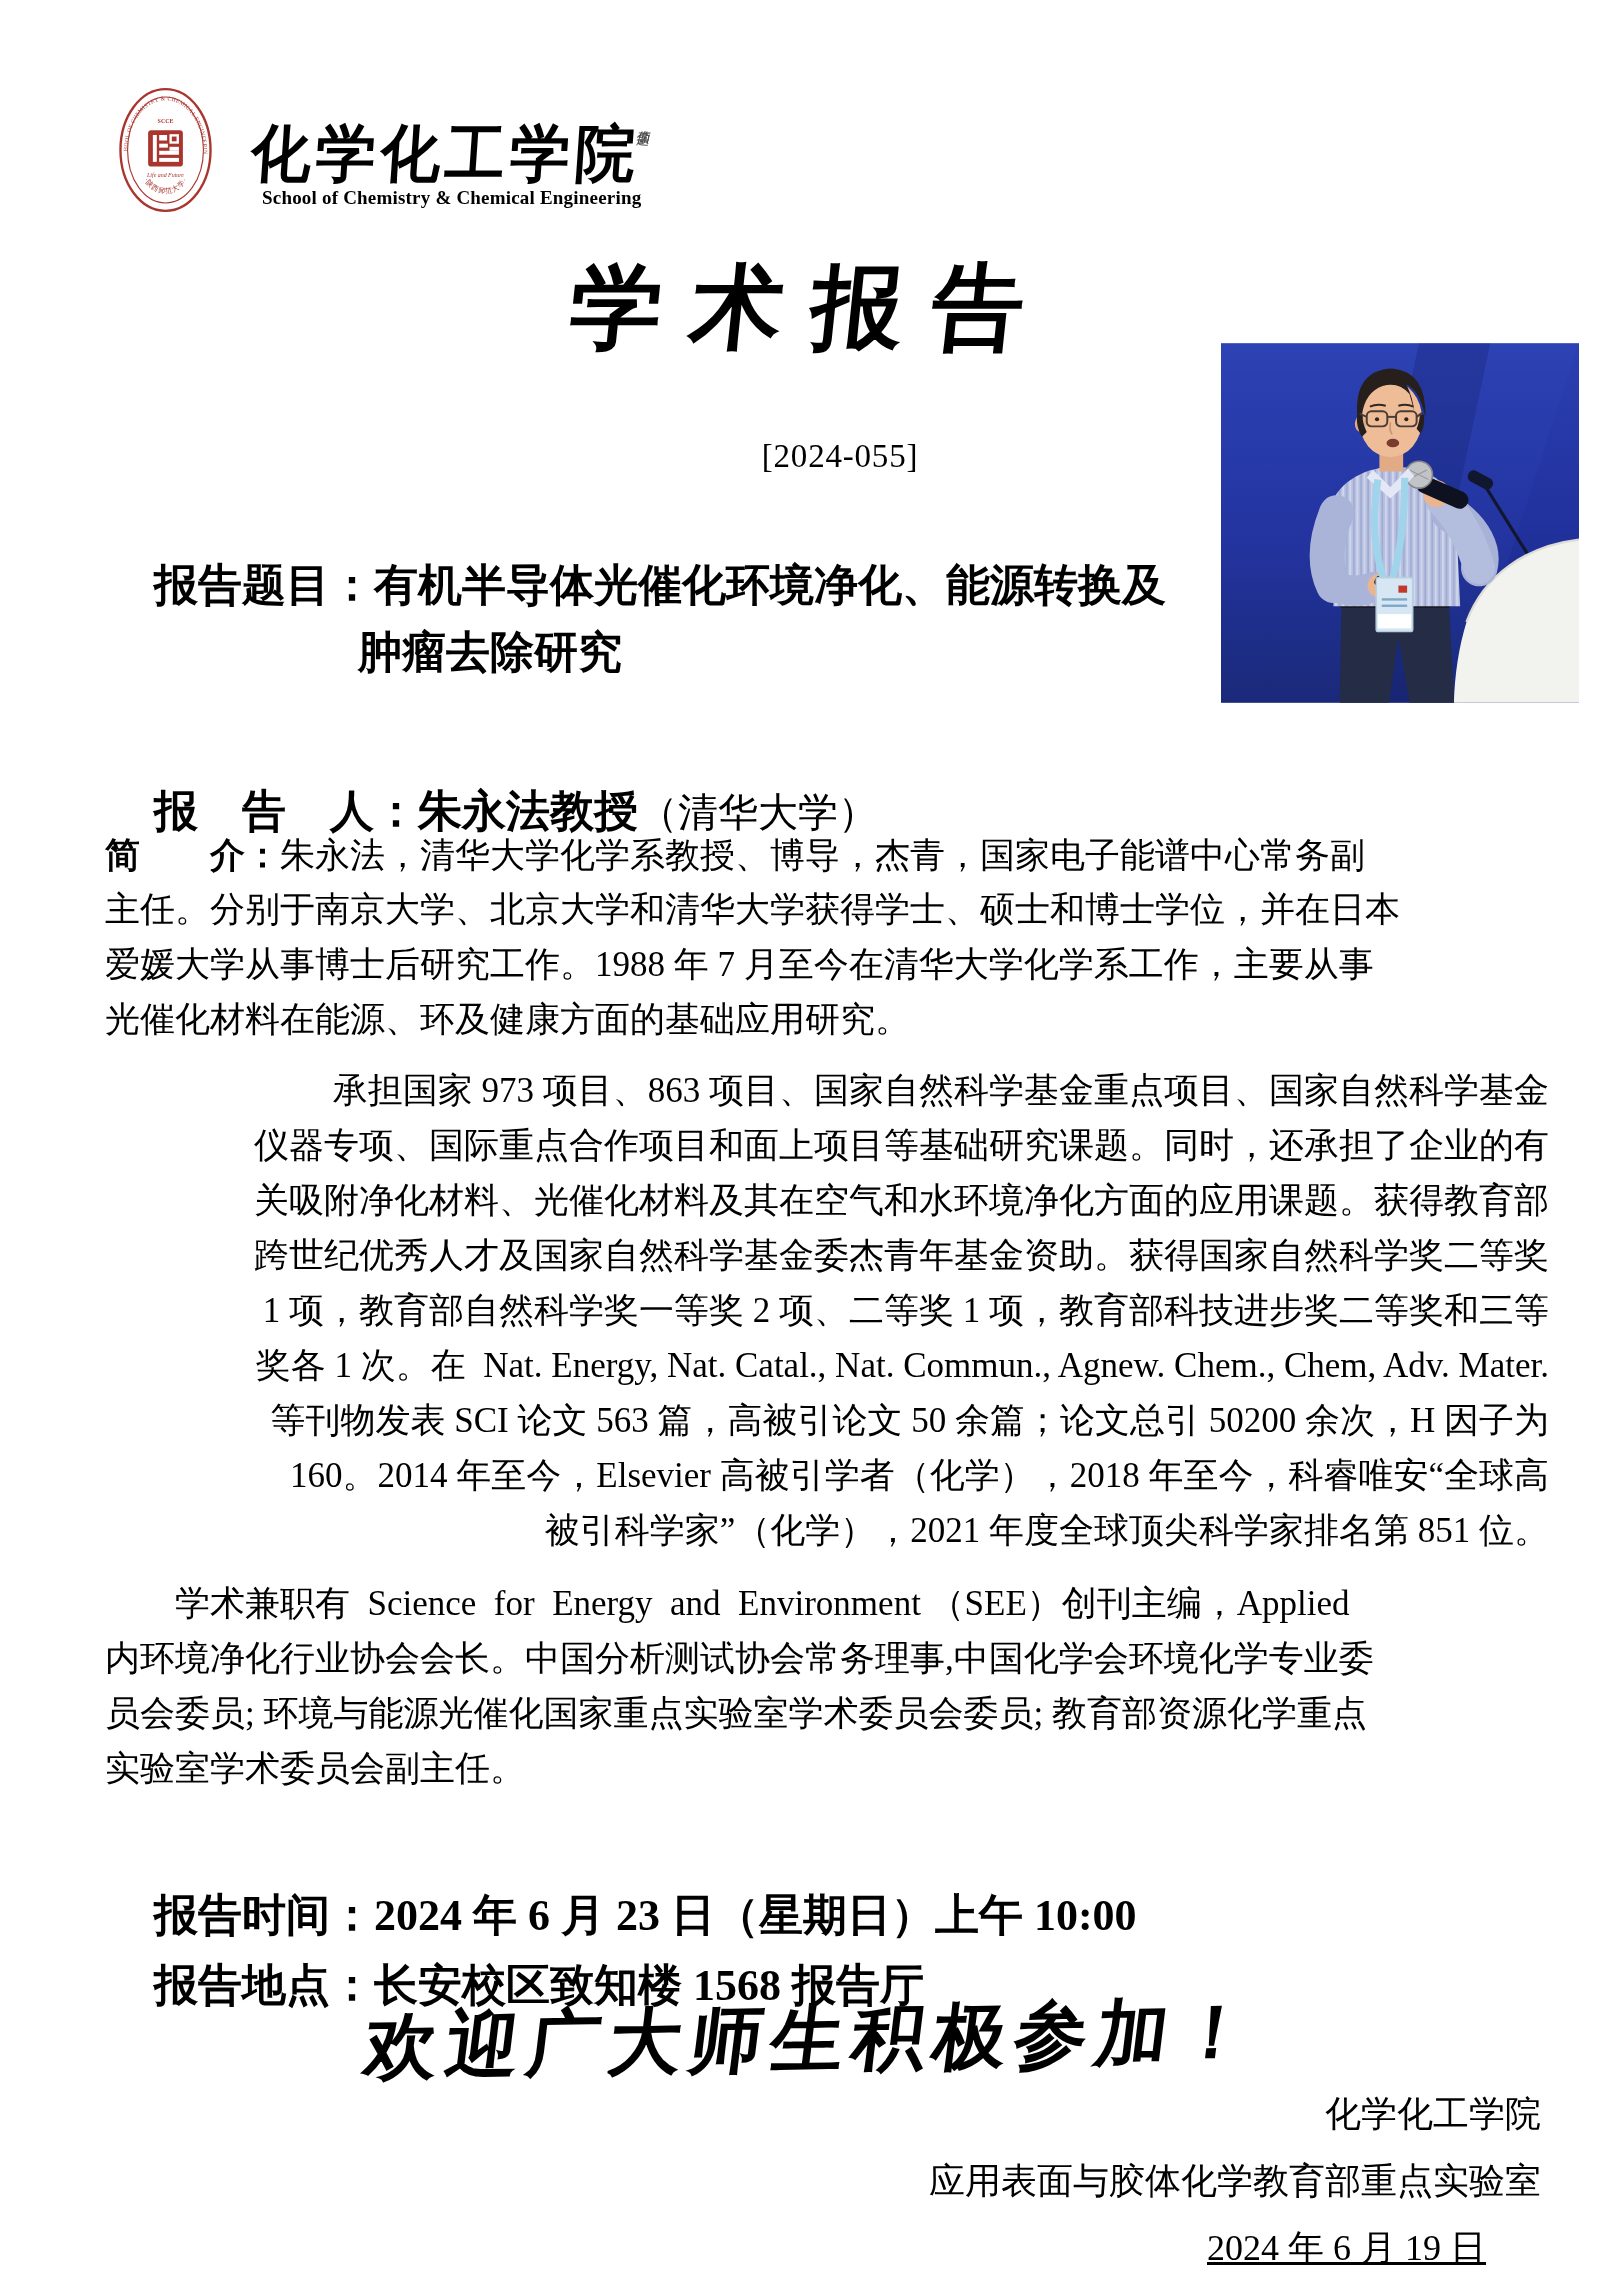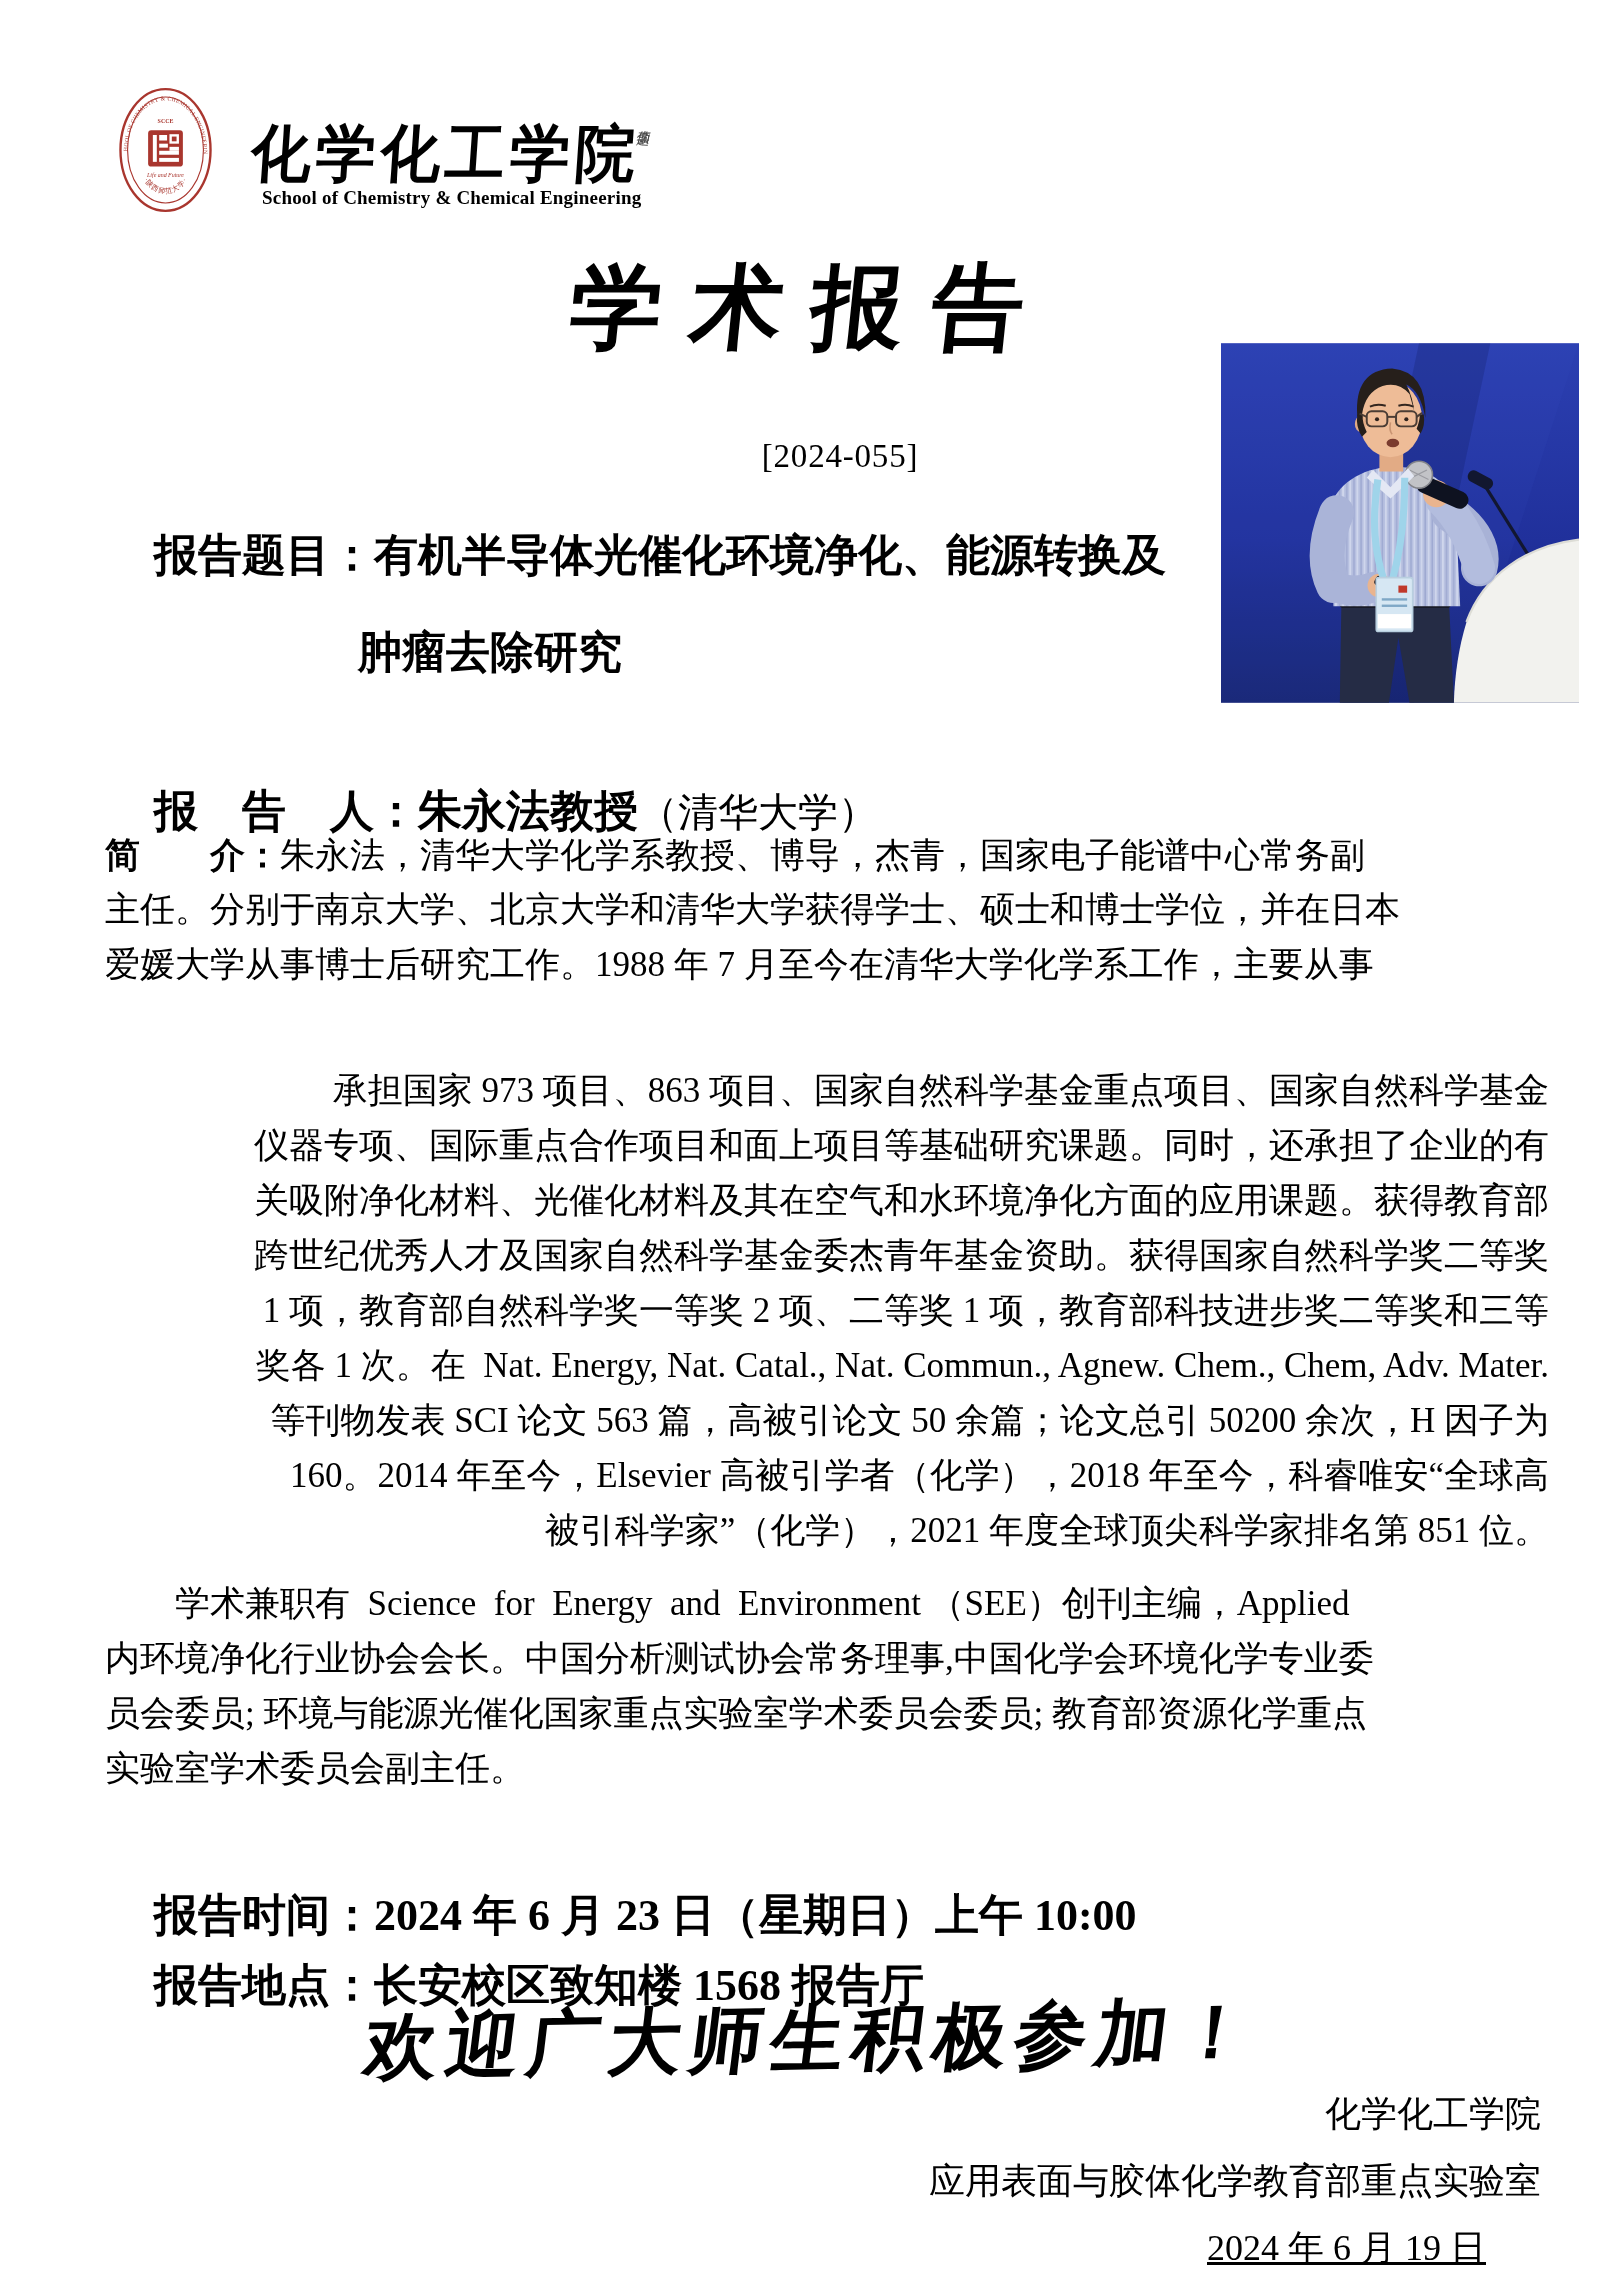--- a/index.html
+++ b/index.html
@@ -45,21 +45,21 @@
   .doc-number{
     left:0;top:438px;width:1680px;text-align:center;
     font-size:33px;letter-spacing:0.8px;
   }
 
   
   .photo{left:1221px;top:343px;width:358px;height:360px;}
 
   
   .row-bold{font-weight:bold;font-size:44px;white-space:pre-wrap;}
-  .topic-row{left:105px;top:476px;}
+  .topic-row{left:105px;top:506px;}
   .topic-line2{left:358px;top:623px;}
   .speaker-row{left:105px;top:732px;}
   .speaker-affil{font-family:"Liberation Serif","DejaVu Serif",serif;font-weight:normal;font-size:40px;}
 
   
   .para{left:105px;width:1444px;font-size:35px;line-height:55px;margin-top:34px;}
   .para-line{white-space:pre-wrap;height:55px;overflow:visible;}
   .bio{top:793px;}
   .para2{top:1029px;text-align:right;}
   .para3{top:1542px;}
@@ -219,20 +219,21 @@
   <div class="abs row-bold hei topic-line2">肿瘤去除研究</div>
 
   <div class="abs row-bold hei speaker-row">
     <span>报　告　人：</span><span>朱永法教授</span><span class="speaker-affil">（清华大学）</span>
   </div>
 
   <div class="abs para bio">
     <div class="para-line"><span class="inline-label">简　　介：</span><span>朱永法，清华大学化学系教授、博导，杰青，国家电子能谱中心常务副</span></div>
     <div class="para-line">主任。分别于南京大学、北京大学和清华大学获得学士、硕士和博士学位，并在日本</div>
     <div class="para-line">爱媛大学从事博士后研究工作。1988 年 7 月至今在清华大学化学系工作，主要从事</div>
+    <div class="para-line">光催化材料在能源、环及健康方面的基础应用研究。</div>
   </div>
 
   <div class="abs para para2">
     <div class="para-line first-indent">承担国家 973 项目、863 项目、国家自然科学基金重点项目、国家自然科学基金</div>
     <div class="para-line">仪器专项、国际重点合作项目和面上项目等基础研究课题。同时，还承担了企业的有</div>
     <div class="para-line">关吸附净化材料、光催化材料及其在空气和水环境净化方面的应用课题。获得教育部</div>
     <div class="para-line">跨世纪优秀人才及国家自然科学基金委杰青年基金资助。获得国家自然科学奖二等奖</div>
     <div class="para-line">1 项，教育部自然科学奖一等奖 2 项、二等奖 1 项，教育部科技进步奖二等奖和三等</div>
     <div class="para-line">奖各 1 次。在  Nat. Energy, Nat. Catal., Nat. Commun., Agnew. Chem., Chem, Adv. Mater.</div>
     <div class="para-line">等刊物发表 SCI 论文 563 篇，高被引论文 50 余篇；论文总引 50200 余次，H 因子为</div>

